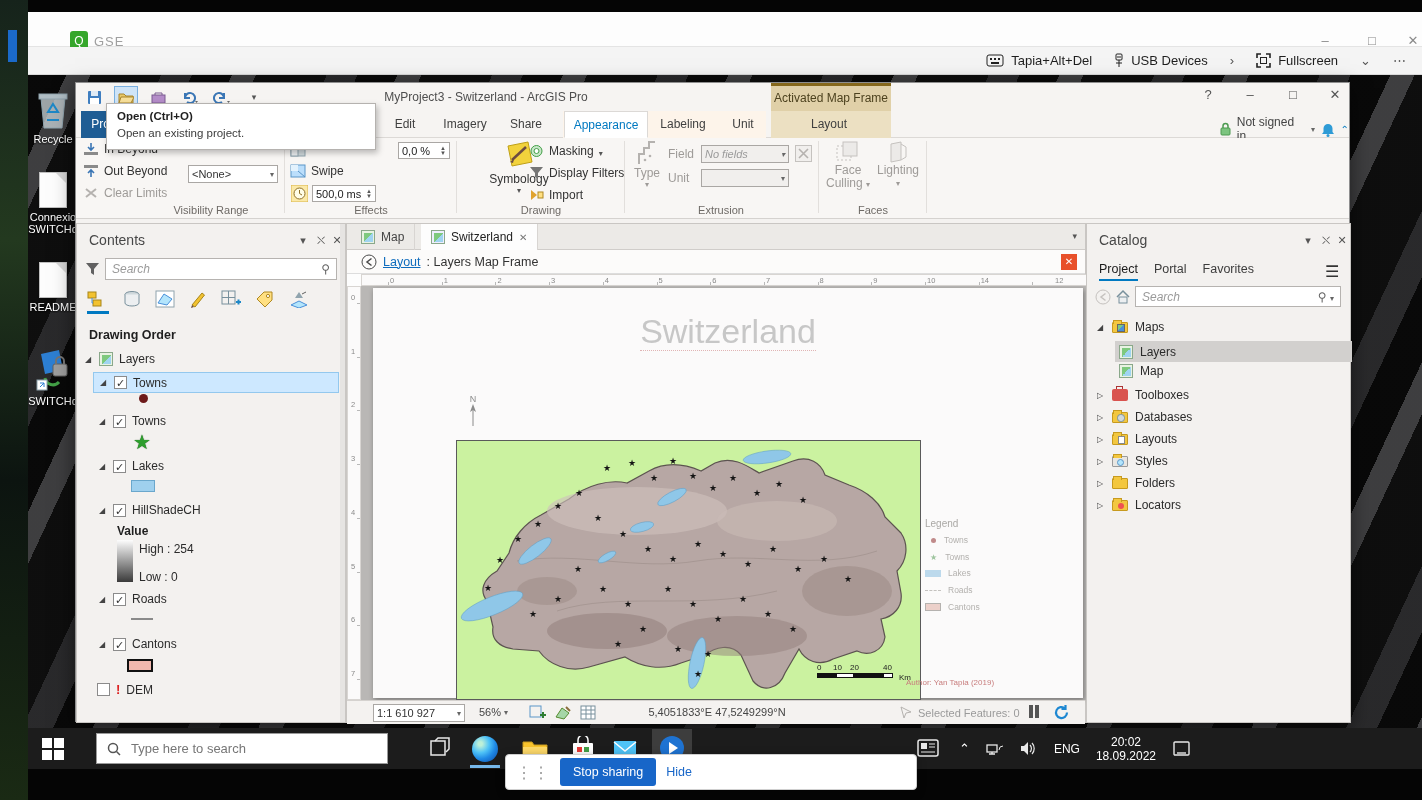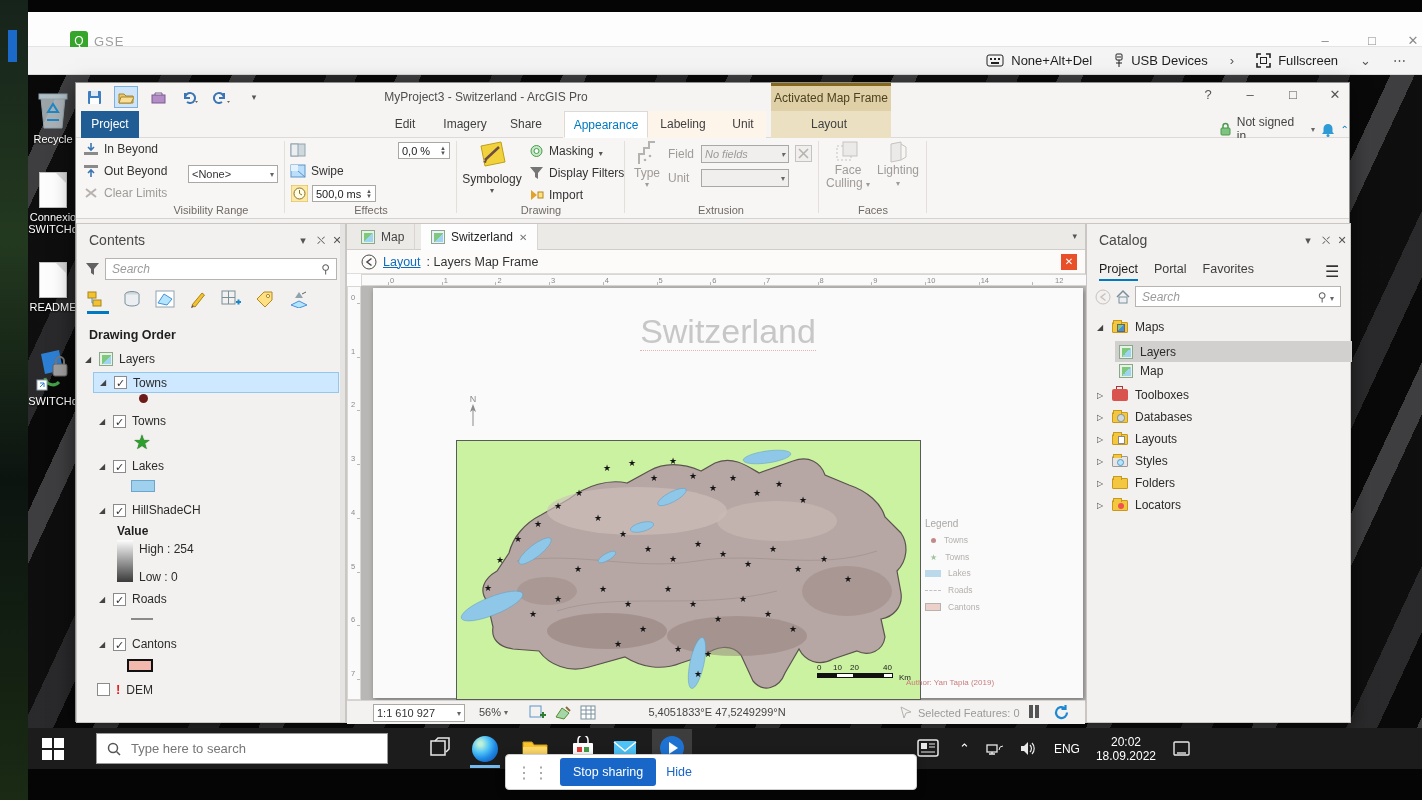--- a/index.html
+++ b/index.html
@@ -147,21 +147,21 @@
   </div>
   <div class="abs gse-tools">
     <div class="gse-item">
       <svg width="18" height="13">
           <rect x="1" y="1" width="16" height="11" rx="2" fill="none" stroke="#222"></rect>
           <rect x="4" y="4" width="2" height="2" fill="#222"></rect>
           <rect x="8" y="4" width="2" height="2" fill="#222"></rect>
           <rect x="12" y="4" width="2" height="2" fill="#222"></rect>
           <rect x="5" y="8" width="8" height="2" fill="#222"></rect>
         </svg>
-      <span>None+Alt+Del</span>
+      <span>Tapia+Alt+Del</span>
     </div>
     <div class="gse-item">
       <svg width="10" height="15">
           <rect x="2" y="1" width="6" height="6" rx="1" fill="none" stroke="#222"></rect>
           <path d="M5 7 v7 M2 10 h6" stroke="#222" fill="none"></path>
           <rect x="3.5" y="3" width="1" height="2" fill="#222"></rect>
           <rect x="5.5" y="3" width="1" height="2" fill="#222"></rect>
         </svg>
       <span>USB Devices</span>
     </div>
@@ -309,21 +309,21 @@
         </svg>
       <div class="abs spin" style="left:236px;top:47px;width:64px;height:17px">
         <span><span>500,0</span> <span>ms</span></span>
         <span class="updn">
             <span>▲</span>
             <span>▼</span>
           </span>
       </div>
       <div class="abs glabel" style="left:220px;width:150px">Effects</div>
 
-      <div class="abs" style="left:377px;top:2px;width:78px;text-align:center">
+      <div class="abs" style="left:404px;top:2px;width:78px;text-align:center">
         <svg width="30" height="30" style="margin:0 auto">
             <path d="M4 6 L24 2 L28 22 L8 26 Z" fill="#f2d23c" stroke="#bfa017"></path>
             <path d="M8 20 L22 7" stroke="#6d4c41" stroke-width="2.5"></path>
             <path d="M6 22 l4 -3 l-1 4 Z" fill="#6d4c41"></path>
           </svg>
         <div style="font-size:12px;color:#333;margin-top:2px">Symbology</div>
         <div style="font-size:8px;color:#555">▾</div>
       </div>
       <div class="abs rbtn" style="left:453px;top:6px">
         <svg width="15" height="14">
@@ -385,20 +385,24 @@
         <svg width="22" height="24" style="margin:0 auto">
             <path d="M4 4 L14 2 V20 L4 22 Z" fill="#eceae8" stroke="#c5c2bf"></path>
             <path d="M14 4 l5 3 v10 l-5 3" fill="none" stroke="#c5c2bf"></path>
           </svg>
         <span>Lighting</span>
         <div style="font-size:8px">▾</div>
       </div>
       <div class="abs glabel" style="left:722px;width:150px">Faces</div>
     </div>
 
+    <div class="abs tip">
+      <div class="t1">Open (Ctrl+O)</div>
+      <div class="t2">Open an existing project.</div>
+    </div>
 
     <div class="abs panel" style="left:0;top:140px;width:270px;height:500px">
       <div class="abs ph" style="left:12px;top:8px">Contents</div>
       <div class="abs phbtn" style="left:218px;top:10px">▾</div>
       <div class="abs phbtn" style="left:236px;top:10px">⛌</div>
       <div class="abs phbtn" style="left:252px;top:10px">✕</div>
       <svg class="abs" style="left:8px;top:38px" width="15" height="14">
           <path d="M1 1 h13 l-5 6 v6 l-3 -2 v-4 Z" fill="#616161"></path>
         </svg>
       <div class="abs sbox" style="left:28px;top:34px;width:232px;height:22px">

